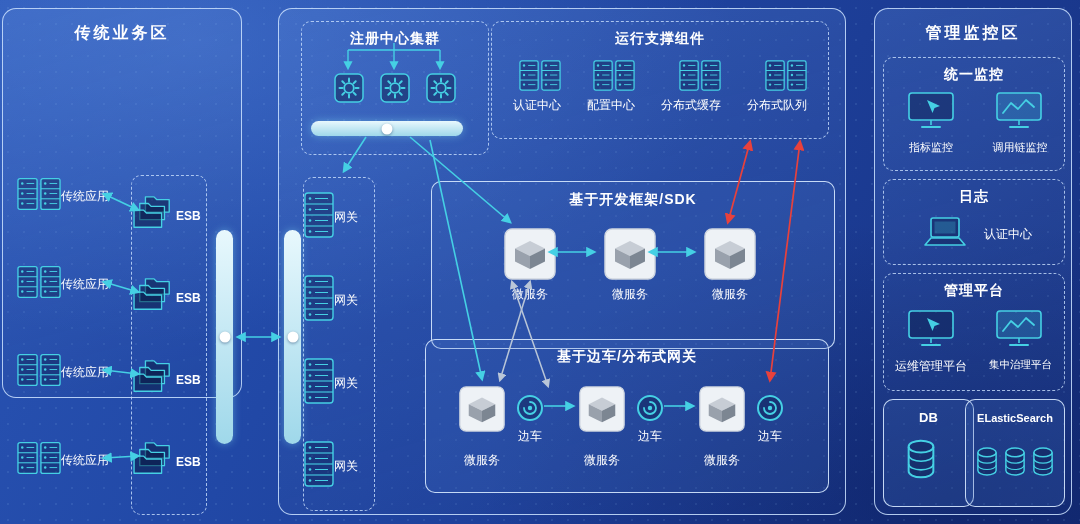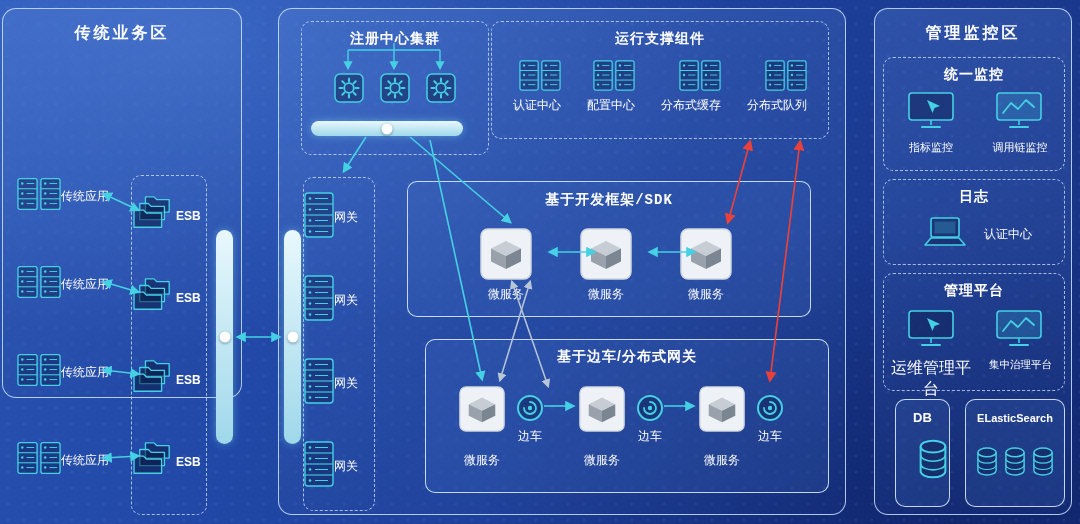--- a/index.html
+++ b/index.html
@@ -296,21 +296,21 @@
         <div class="cap">网关</div>
       </div>
       <div class="col" style="left:0; top:263px; width:100%;">
         <svg width="30" height="46">
             <use href="#sym-gateway"></use>
           </svg>
         <div class="cap">网关</div>
       </div>
     </div>
 
-    <div class="solid-box" style="left:128px; top:172px; width:404px; height:136px;font-family:Liberation Mono, monospace;">
+    <div class="solid-box" style="left:152px; top:172px; width:404px; height:168px;">
       <div class="sec-title" style="top:9px;">基于开发框架/SDK</div>
       <svg class="icon" style="left:72px; top:46px;" width="52" height="52">
           <use href="#sym-cube"></use>
         </svg>
       <svg class="icon" style="left:172px; top:46px;" width="52" height="52">
           <use href="#sym-cube"></use>
         </svg>
       <svg class="icon" style="left:272px; top:46px;" width="52" height="52">
           <use href="#sym-cube"></use>
         </svg>
@@ -372,25 +372,25 @@
     </div>
 
     <div class="dashed" style="left:8px; top:264px; width:182px; height:118px;">
       <div class="sec-title" style="top:8px;">管理平台</div>
       <svg class="icon" style="left:24px; top:36px;" width="46" height="38">
           <use href="#sym-monitor-hand"></use>
         </svg>
       <svg class="icon" style="left:112px; top:36px;" width="46" height="38">
           <use href="#sym-monitor-chart"></use>
         </svg>
-      <div class="lbl" style="left:1px; top:84px; width:92px; font-size:16px;">运维管理平台</div>
+      <div class="lbl" style="left:1px; top:84px; width:92px; font-size:12px;">运维管理平台</div>
       <div class="lbl" style="left:92px; top:84px; width:89px; font-size:10.5px;">集中治理平台</div>
     </div>
 
-    <div class="solid-box" style="left:20px; top:390px; width:55px; height:108px; background:rgba(60,100,180,.25);">
+    <div class="solid-box" style="left:8px; top:390px; width:91px; height:108px; background:rgba(60,100,180,.25);">
       <div class="lbl" style="left:0; top:10px; width:100%; font-weight:bold; font-size:13px;">DB</div>
       <svg class="icon" style="left:22px; top:38px;" width="30" height="42">
           <use href="#sym-cyl"></use>
         </svg>
     </div>
 
     <div class="solid-box" style="left:90px; top:390px; width:100px; height:108px; background:rgba(60,100,180,.25);">
       <div class="lbl" style="left:0; top:12px; width:100%; font-weight:bold; font-size:11px;">ELasticSearch</div>
       <svg class="icon" style="left:10px; top:46px;" width="22" height="31">
           <use href="#sym-cyl"></use>

